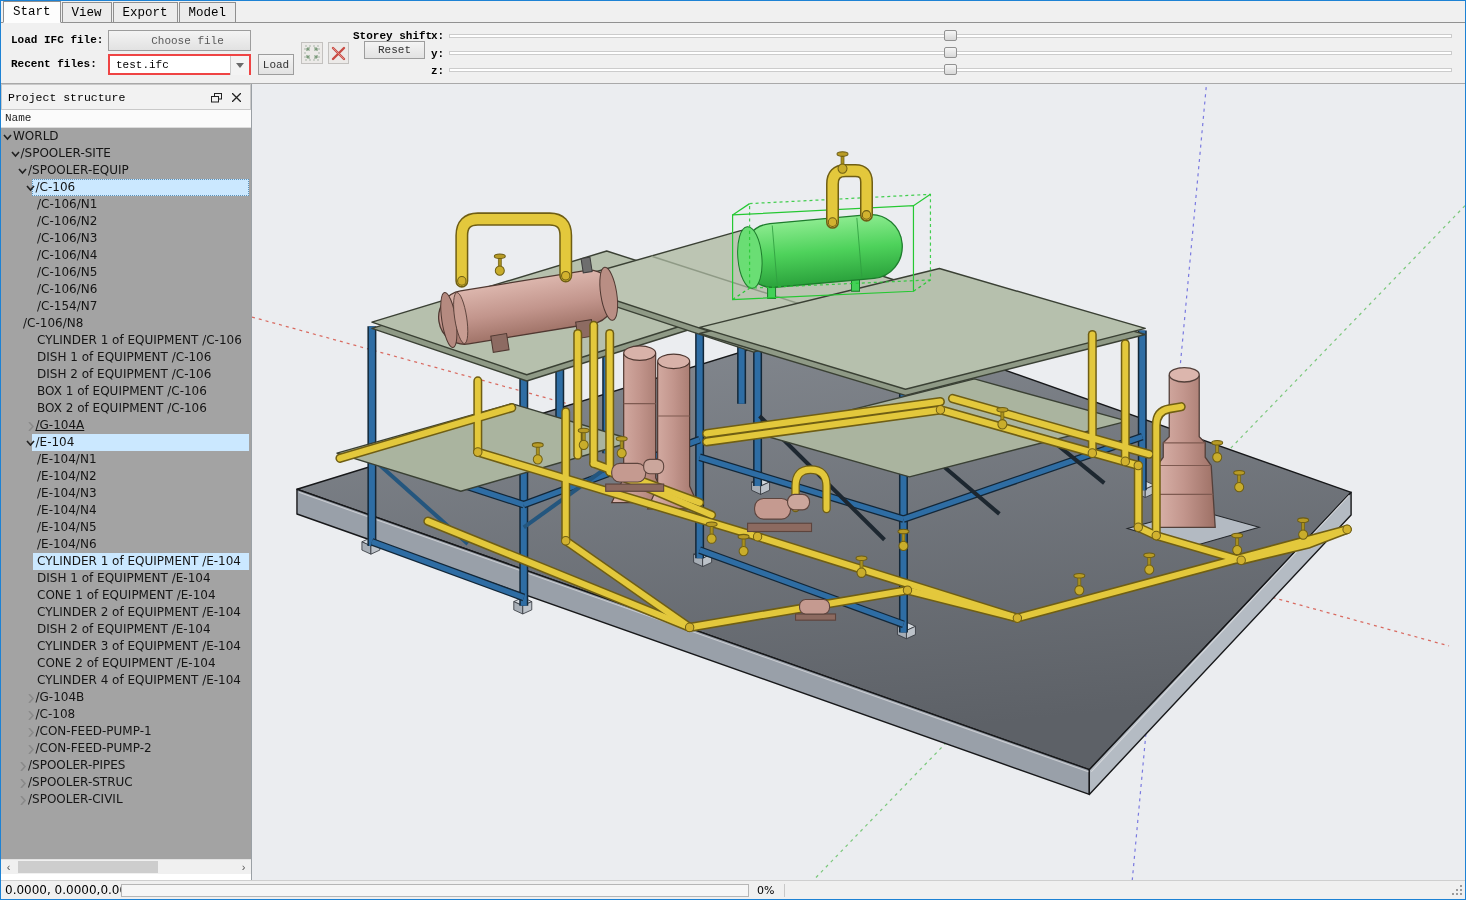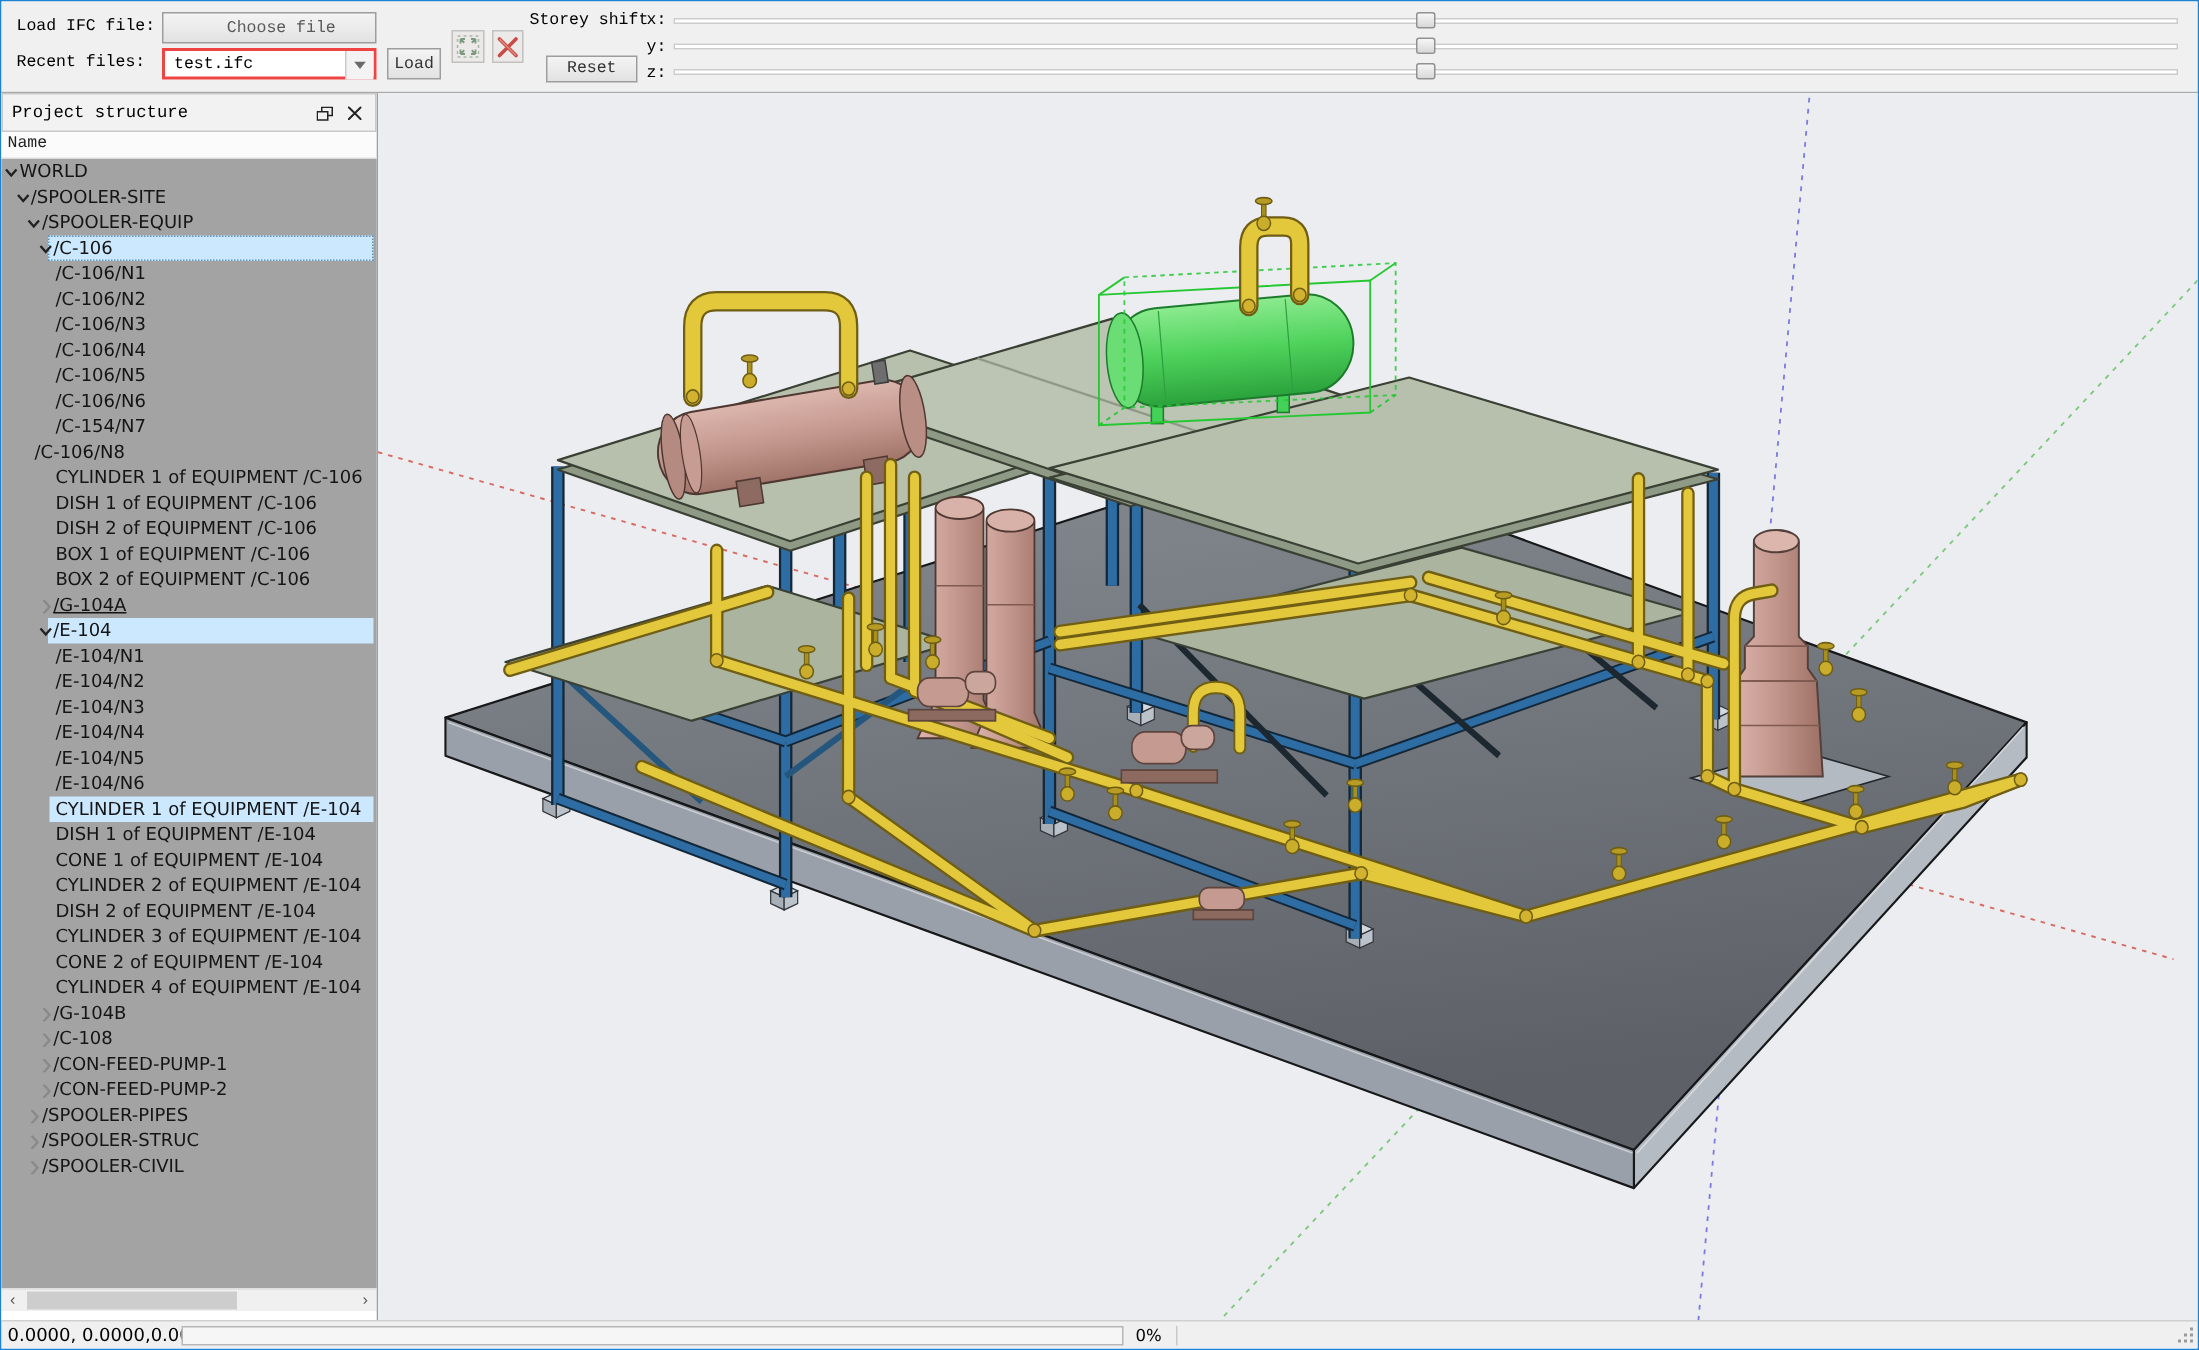--- a/index.html
+++ b/index.html
@@ -14,21 +14,21 @@
   .win-controls { position:absolute; right:0; top:0; height:28px; display:flex; }
   .win-btn { width:46px; height:28px; display:flex; align-items:center; justify-content:center; background:transparent; border:none; }
 
   
   .tabbar { height:22px; background:#f0f0f0; display:flex; align-items:flex-end; padding-left:2px; border-bottom:1px solid #919191; flex:0 0 auto; }
   .tab { font-family:"Liberation Mono", monospace; font-size:12.5px; color:#000; padding:2px 9px 2px 9px; border:1px solid #8f8f8f; border-bottom:none; background:#ececec; margin-right:1px; height:20px; line-height:16px; }
   .tab.active { background:#fdfdfd; height:22px; margin-bottom:-1px; border-bottom:1px solid #fdfdfd; }
 
   
   .toolbar { height:60px; background:#f0f0f0; position:relative; flex:0 0 auto; font-family:"Liberation Mono", monospace; }
-  .tb-label { position:absolute; font-size:11px; color:#000; white-space:pre; }
+  .tb-label { position:absolute; font-size:11px; color:#000; white-space:pre;font-weight:bold; }
   .tb-btn { position:absolute; font-family:"Liberation Mono", monospace; font-size:11px; color:#333;
             background:linear-gradient(#f4f4f4,#e2e2e2); border:1px solid #9d9d9d; text-align:center; }
   .combo { position:absolute; left:107px; top:31px; width:143px; height:21px; background:#fff; border:2px solid #ef4444; font-size:11px; }
   .combo .val { position:absolute; left:6px; top:3px; color:#000; }
   .combo .dd { position:absolute; right:0; top:0; width:19px; height:19px; border-left:1px solid #c9c9c9; background:#f3f3f3; display:flex; align-items:center; justify-content:center; }
   .icon-btn { position:absolute; width:22px; height:22px; background:#eceae8; border:1px solid #c3c1bf; display:flex; align-items:center; justify-content:center; }
   .slider-track { position:absolute; height:4px; background:#ffffff; border:1px solid #cccccc; width:1003px; left:448px; }
   .slider-handle { position:absolute; width:13px; height:11px; top:-5px; background:linear-gradient(#f6f6f6,#d8d8d8); border:1px solid #919191; border-radius:2px; }
 
   
@@ -59,20 +59,26 @@
   .sb-pct { position:absolute; left:756px; top:3px; font-size:11px; color:#000; }
   .sb-sep { position:absolute; left:783px; top:3px; width:1px; height:13px; background:#c8c8c8; }
   .sb-grip { position:absolute; right:2px; bottom:2px; }
 </style>
 </head>
 <body>
 
 <div class="window">
 
 
+  <div class="tabbar" id="tabbar">
+      <div class="tab active">Start</div>
+      <div class="tab">View</div>
+      <div class="tab">Export</div>
+      <div class="tab">Model</div>
+    </div>
 
   <div class="toolbar">
     <span class="tb-label" style="left:10px; top:11px;">Load IFC file:</span>
     <button class="tb-btn" style="left:107px; top:7px; width:143px; height:21px; color:#5a5a5a;padding-left:16px;">Choose file</button>
 
     <span class="tb-label" style="left:10px; top:35px;">Recent files:</span>
     <div class="combo">
       <span class="val">test.ifc</span>
       <span class="dd">
         <svg width="8" height="5" viewBox="0 0 8 5">
@@ -106,21 +112,21 @@
     <div class="slider-track" style="top:11px;">
         <div class="slider-handle" style="left: calc(50% - 7px);"></div>
       </div>
     <div class="slider-track" style="top:28px;">
         <div class="slider-handle" style="left: calc(50% - 7px);"></div>
       </div>
     <div class="slider-track" style="top:45px;">
         <div class="slider-handle" style="left: calc(50% - 7px);"></div>
       </div>
 
-    <button class="tb-btn" style="left:363px; top:36px; width:61px; height:18px;">Reset</button>
+    <button class="tb-btn" style="left:363px; top:18px; width:61px; height:18px;">Reset</button>
   </div>
 
   <div class="main">
     <div class="panel">
       <div class="panel-header">
         <span class="panel-title">Project structure</span>
         <button class="panel-hbtn" style="right:26px;">
           <svg width="11" height="10" viewBox="0 0 11 10">
             <rect x="3.5" y="0.5" width="7" height="5.5" fill="#f2f2f2" stroke="#222" stroke-width="1"></rect>
             <rect x="0.5" y="3.5" width="7" height="5.5" fill="#f2f2f2" stroke="#222" stroke-width="1"></rect>

